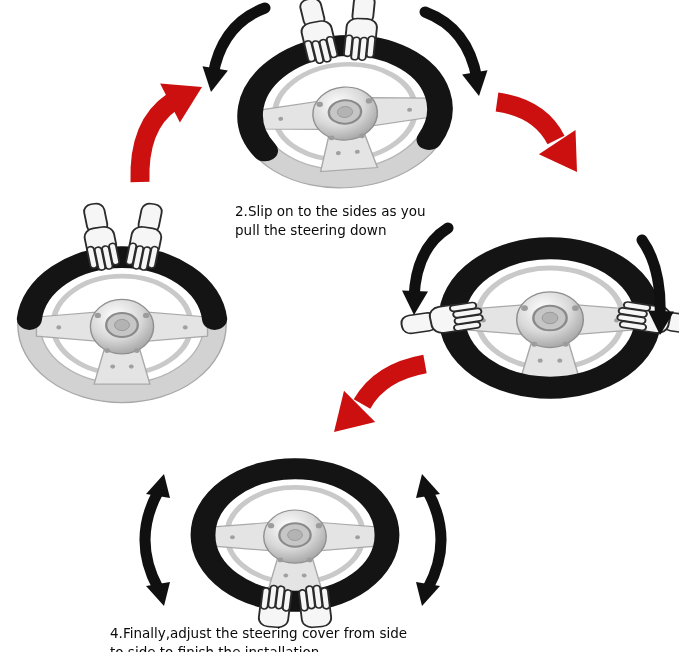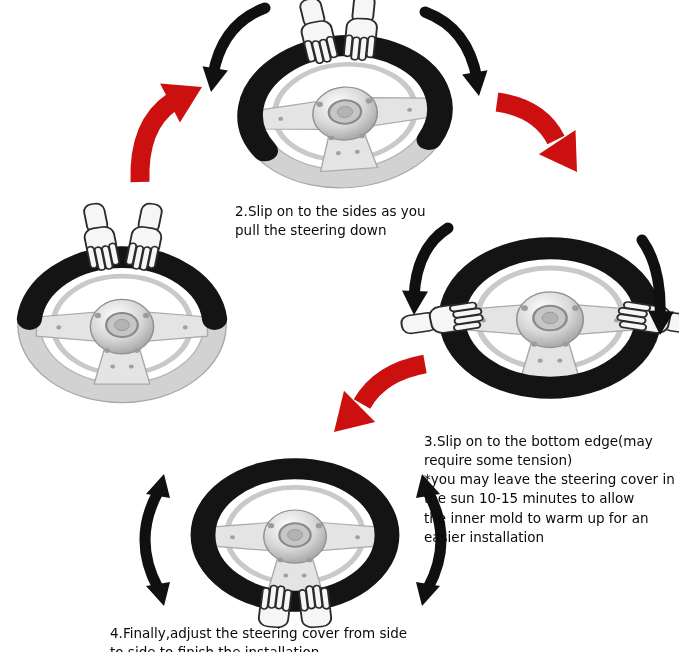--- a/index.html
+++ b/index.html
@@ -127,22 +127,16 @@
       <polygon points="577,172 538.9,154.2 575.5,130"></polygon>
     </g>
     <g class="redarrow">
       <path d="M425,364 Q380,372 362,404"></path>
       <polygon points="334,432 344,390.8 375.2,422"></polygon>
     </g>
   </svg>
 
   <div class="caption cap2">2.Slip on to the sides as you
 pull the steering down</div>
-  <div class="caption cap3">3.Slip on to the bottom edge(may
-require some tension)
-*you may leave the steering cover in
-the sun 10-15 minutes to allow
-the inner mold to warm up for an
-easier installation</div>
   <div class="caption cap4">4.Finally,adjust the steering cover from side
 to side to finish the installation.</div>
 
 </div>
 
 </body></html>

